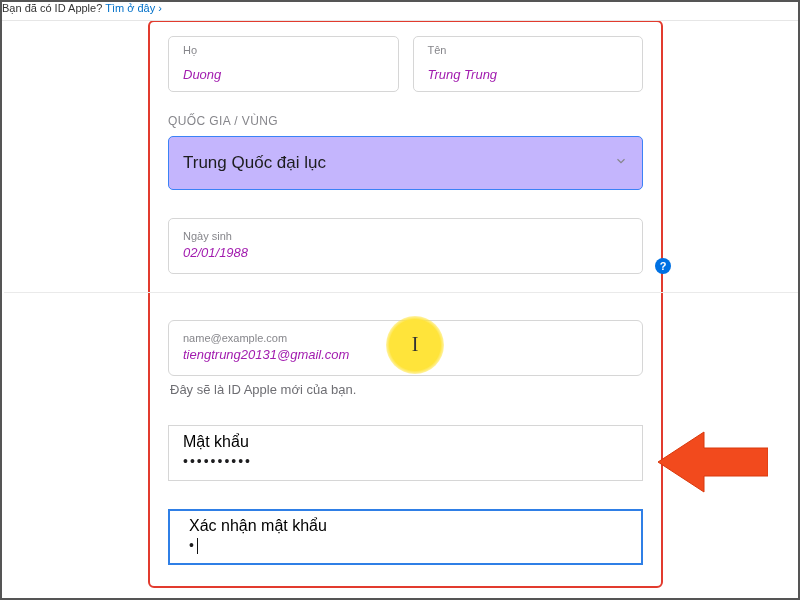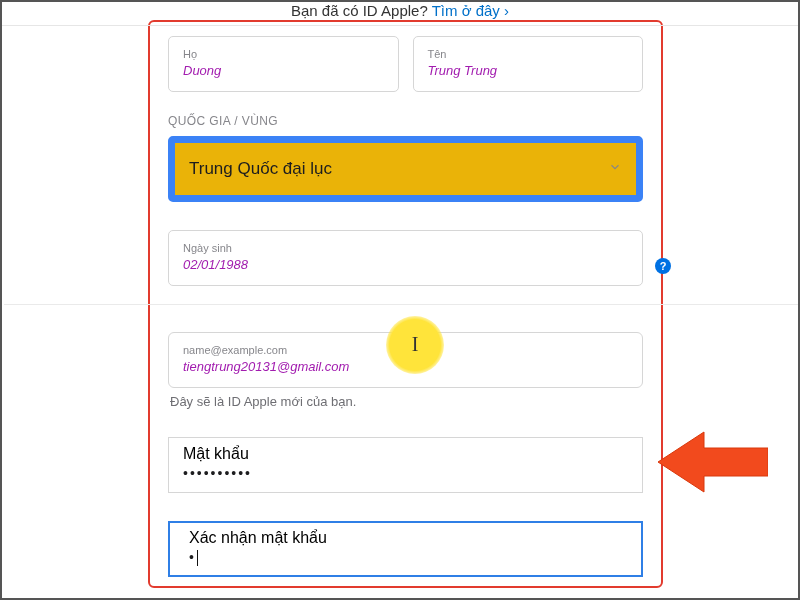--- a/index.html
+++ b/index.html
@@ -7,24 +7,24 @@
       font-family: -apple-system, BlinkMacSystemFont, "Segoe UI", Helvetica, Arial, sans-serif;
       background: #fff;
       width: 800px;
       height: 600px;
       position: relative;
       overflow: hidden;
       border: 2px solid #555;
     }
     .top-bar {
       width: 100%;
-      text-align: center;
+      text-align: left;
       padding: 0 0 6px;
       border-bottom: 1px solid #e6e6e6;
-      font-size: 15px;
+      font-size: 11px;
       color: #333;
       position: relative;
       z-index: 2;
     }
     .top-bar .link {
       color: #0070c9;
       cursor: pointer;
     }
     .form-wrap {
       position: absolute;
@@ -41,21 +41,21 @@
     .field {
       border: 1px solid #d6d6d6;
       border-radius: 5px;
       background: #fff;
       padding: 7px 14px 7px;
       display: flex;
       flex-direction: column;
       justify-content: center;
       min-height: 56px;
     }
-    .field-half { flex: 1; }
+    .field-half { flex: 1; justify-content: space-between; }
     .field .lbl {
       font-size: 11px;
       color: #86868b;
       line-height: 1.2;
       margin-bottom: 1px;
     }
     .field .val {
       font-size: 13px;
       color: #a21caf;
       line-height: 1.3;
@@ -66,23 +66,23 @@
       font-style: italic;
     }
     .section-label {
       font-size: 12px;
       letter-spacing: 0.4px;
       color: #86868b;
       margin: 22px 0 8px;
       font-weight: 400;
     }
     .select-field {
-      border: 7px solid #3b82f6;
+      border: 1px solid #3b82f6;
       border-radius: 5px;
-      background: #eab308;
+      background: #c4b5fd;
       padding: 16px 14px;
       display: flex;
       align-items: center;
       justify-content: space-between;
       cursor: pointer;
     }
     .select-field .val { font-size: 17px; color: #1d1d1f; }
     .chevron { color: #86868b; }
     .spacer-hr {
       border: none;

